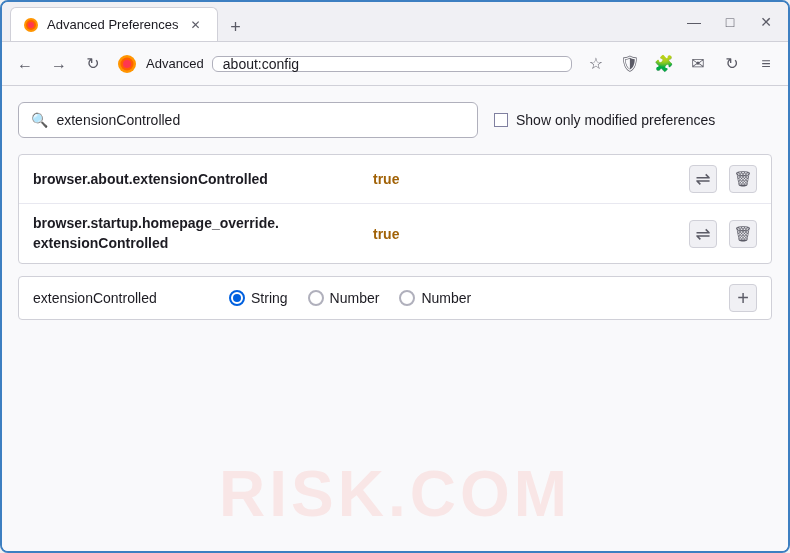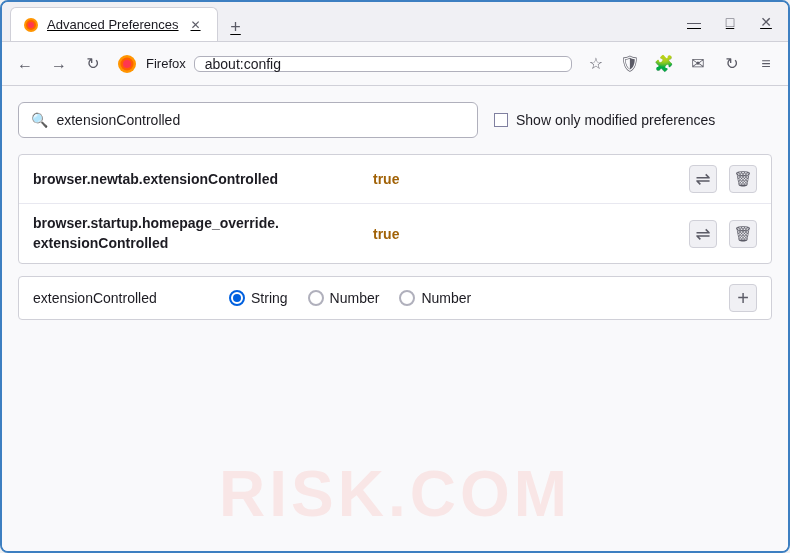--- a/index.html
+++ b/index.html
@@ -25,21 +25,20 @@
 
     
     .title-bar {
       background: #f0f0f4;
       display: flex;
       align-items: center;
       padding: 0 8px;
       height: 40px;
       border-bottom: 1px solid #d0d0d8;
       gap: 4px;
-      text-decoration: underline;
     }
 
     .tab-area {
       display: flex;
       align-items: flex-end;
       flex: 1;
       height: 100%;
     }
 
     .tab {
@@ -440,21 +439,21 @@
   <div class="nav-bar">
     <div class="nav-btn">←</div>
     <div class="nav-btn">→</div>
     <div class="nav-btn">↻</div>
 
     <svg class="firefox-logo" viewBox="0 0 22 22" xmlns="http://www.w3.org/2000/svg">
       <circle cx="11" cy="11" r="9" fill="#ff9500"></circle>
       <circle cx="11" cy="11" r="6.5" fill="#ff6000"></circle>
       <circle cx="11" cy="11" r="4" fill="#ff3750"></circle>
     </svg>
-    <span class="browser-name">Firefox</span>
+    <span class="browser-name">Advanced</span>
 
     <div class="address-bar">
       <span class="address-text">about:config</span>
     </div>
 
     <div class="nav-icons">
       <div class="nav-icon">☆</div>
       <div class="nav-icon">🛡</div>
       <div class="nav-icon">🧩</div>
       <div class="nav-icon">✉</div>
@@ -474,21 +473,21 @@
       </div>
       <div class="show-modified">
         <div class="checkbox"></div>
         <span>Show only modified preferences</span>
       </div>
     </div>
 
     <div class="results-table">
 
       <div class="result-row">
-        <span class="pref-name">browser.newtab.extensionControlled</span>
+        <span class="pref-name">browser.about.extensionControlled</span>
         <span class="pref-value">true</span>
         <div class="row-actions">
           <div class="action-btn">
             <span class="toggle-icon">⇌</span>
           </div>
           <div class="action-btn">
             <span class="trash-icon">🗑</span>
           </div>
         </div>
       </div>

